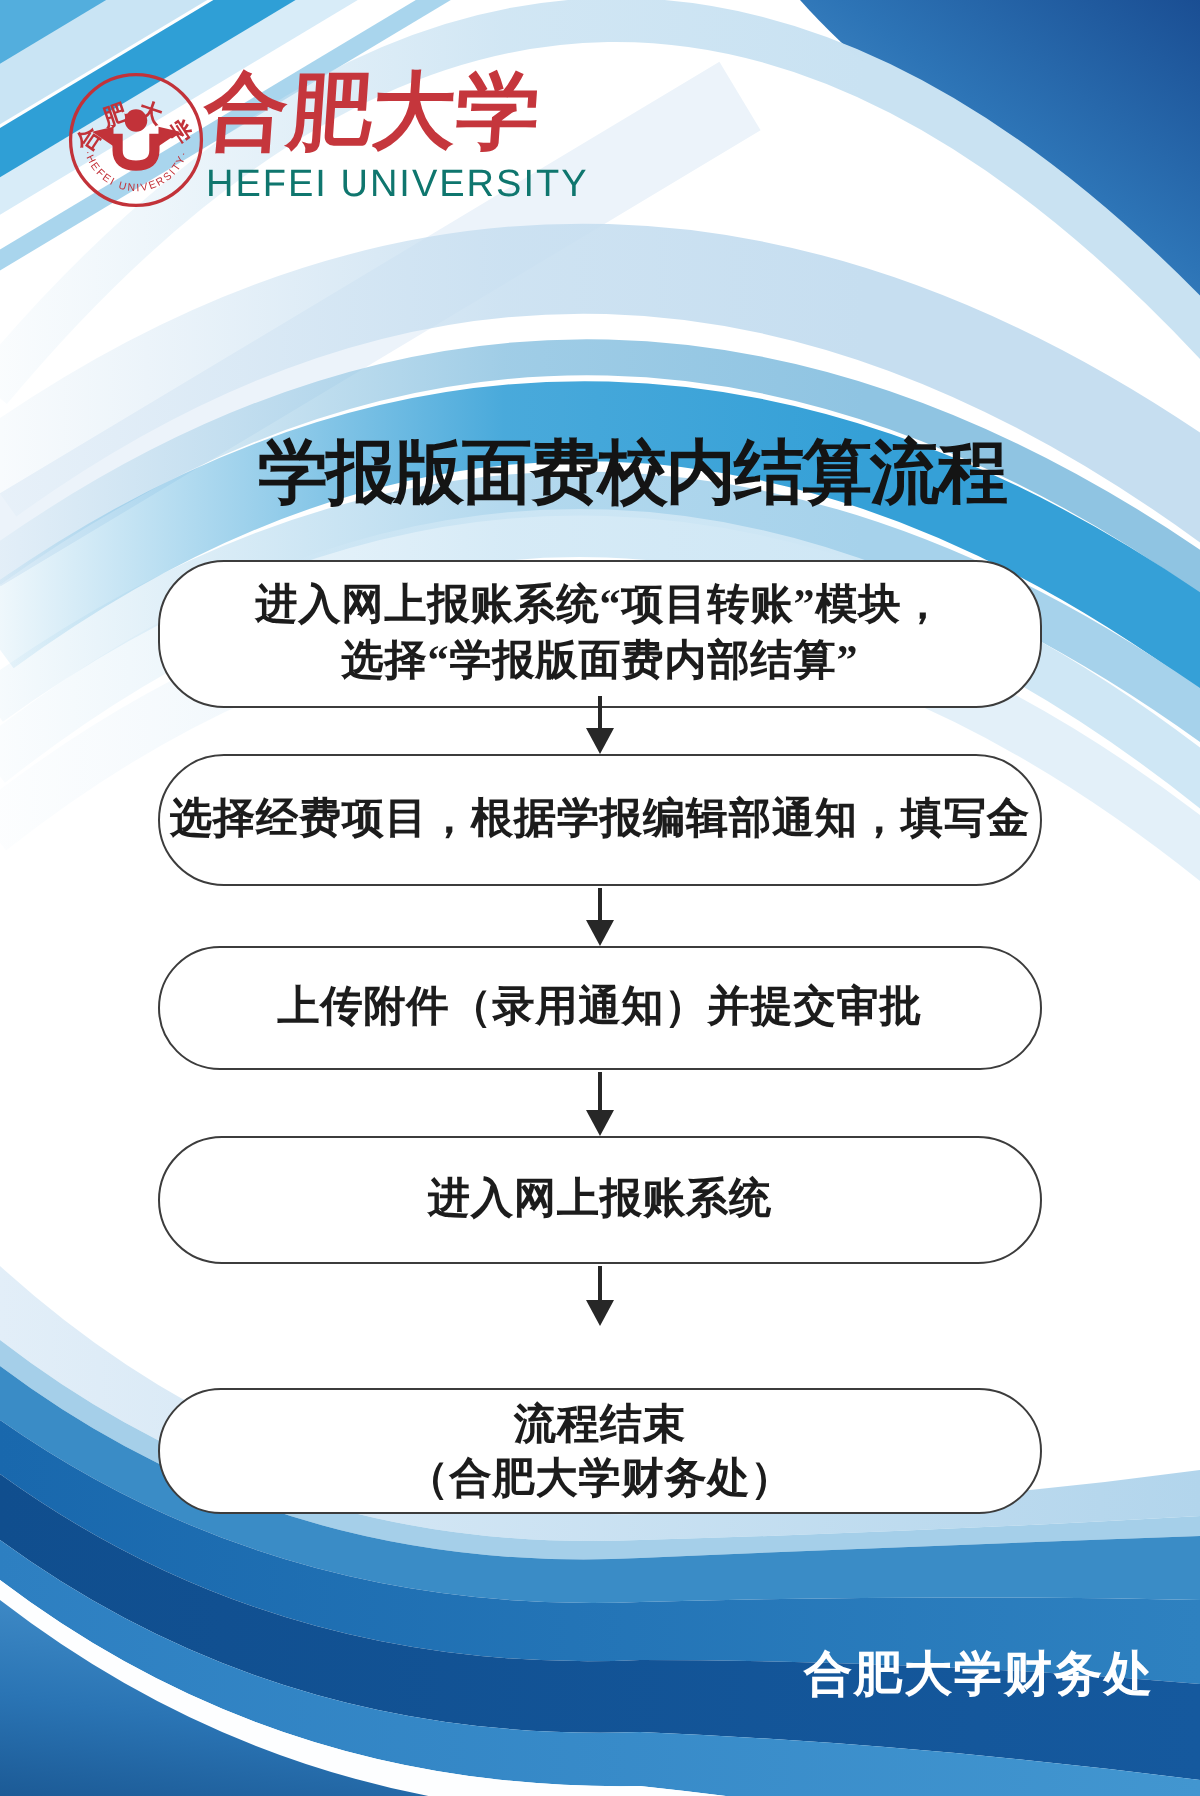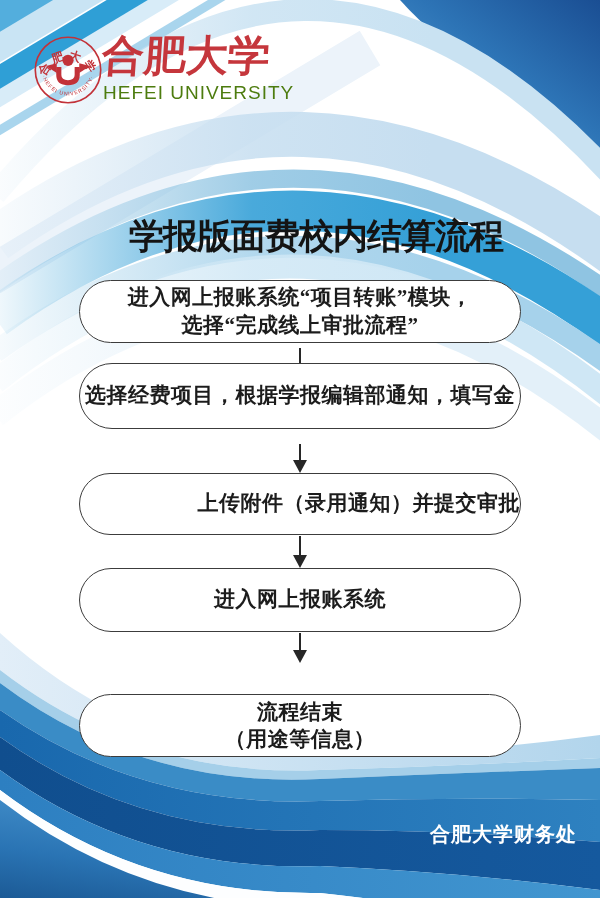--- a/index.html
+++ b/index.html
@@ -13,57 +13,57 @@
   
   .seal{position:absolute;left:22px;top:24px;width:92px;height:92px;}
   .brand-cn{
     position:absolute;left:102px;top:28px;width:200px;
     font-size:42px;font-weight:bold;color:#c5363c;letter-spacing:0px;
     transform:skewX(-4deg);white-space:nowrap;
   }
   .brand-en{
     position:absolute;left:103px;top:82px;width:220px;
     font-family:"Liberation Sans","DejaVu Sans",sans-serif;
-    font-size:19px;color:#4d7c0f;letter-spacing:1px;white-space:nowrap;
+    font-size:19px;color:#0f766e;letter-spacing:1px;white-space:nowrap;
   }
 
   .title{
     position:absolute;left:0;top:197px;width:100%;margin:16px;
     text-align:center;font-size:35px;font-weight:bold;color:#141414;
     letter-spacing:-1px;
   }
 
   .flow-box{
     position:absolute;left:79px;width:442px;box-sizing:border-box;
     background:#ffffff;border:1.5px solid #3c3c3c;border-radius:33px;
     display:flex;flex-direction:column;align-items:center;justify-content:center;
     font-size:21px;font-weight:bold;color:#1c1c1c;line-height:1.33;
     text-align:center;letter-spacing:0.5px;
   }
-  .box1{top:280px;height:63px;}
-  .box2{top:363px;height:66px;gap:39px;}
-  .box3{top:473px;height:62px;align-items:flex-end;}
+  .box1{top:280px;height:74px;}
+  .box2{top:377px;height:66px;gap:39px;}
+  .box3{top:473px;height:62px;}
   .box4{top:568px;height:64px;}
   .box5{top:694px;height:63px;line-height:1.25;}
 
   .arrow{position:absolute;left:0;width:100%;display:flex;flex-direction:column;align-items:center;}
   .arrow .shaft{width:2.5px;background:#272727;flex:1 1 auto;}
   .arrow .tip{
     width:0;height:0;flex:0 0 auto;
     border-left:7px solid transparent;border-right:7px solid transparent;
     border-top:13px solid #272727;
   }
   .a1{top:348px;height:29px;}
   .a2{top:444px;height:29px;}
   .a3{top:536px;height:32px;}
   .a4{top:633px;height:30px;}
 
   .footer-dept{
     position:absolute;right:23px;top:821px;
-    font-size:20px;font-weight:bold;color:#ffffff;letter-spacing:1px;
+    font-size:24px;font-weight:bold;color:#ffffff;letter-spacing:1px;
     white-space:nowrap;
   }
 </style>
 </head>
 <body>
 
 <div class="page">
 
   <svg class="bg" viewBox="0 0 600 898" aria-hidden="true">
     <defs>
@@ -183,21 +183,21 @@
     </g>
   </svg>
 
   <div class="brand-cn">合肥大学</div>
   <div class="brand-en">HEFEI UNIVERSITY</div>
 
   <h1 class="title">学报版面费校内结算流程</h1>
 
   <div class="flow-box box1">
     <span>进入网上报账系统“项目转账”模块，</span>
-    <span>选择“完成线上审批流程”</span>
+    <span>选择“学报版面费内部结算”</span>
   </div>
   <div class="arrow a1">
       <div class="shaft"></div>
       <div class="tip"></div>
     </div>
 
   <div class="flow-box box2">
     <span>选择经费项目，根据学报编辑部通知，填写金</span>
   </div>
   <div class="arrow a2">
@@ -216,18 +216,18 @@
   <div class="flow-box box4">
     <span>进入网上报账系统</span>
   </div>
   <div class="arrow a4">
       <div class="shaft"></div>
       <div class="tip"></div>
     </div>
 
   <div class="flow-box box5">
     <span>流程结束</span>
-    <span>（用途等信息）</span>
+    <span>（合肥大学财务处）</span>
   </div>
 
   <div class="footer-dept">合肥大学财务处</div>
 
 </div>
 
 </body></html>

